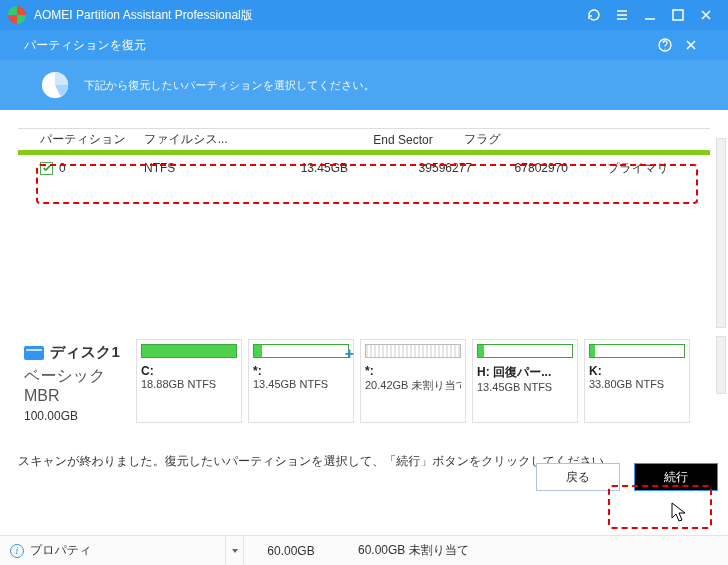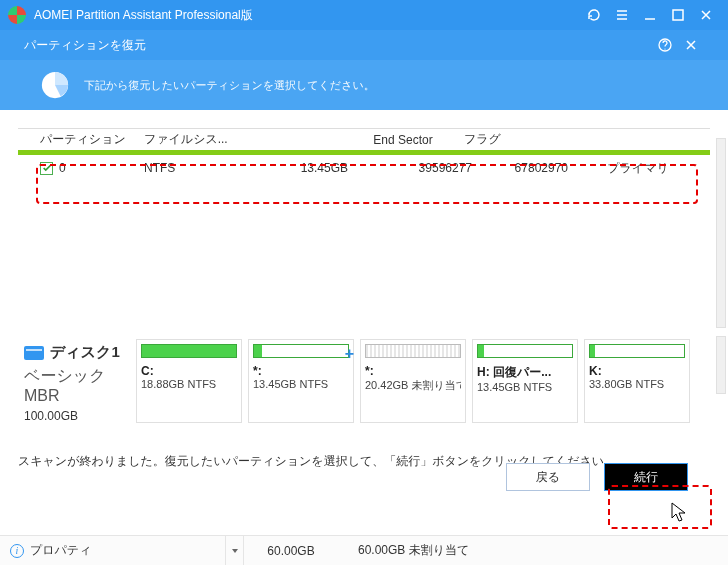--- a/index.html
+++ b/index.html
@@ -63,21 +63,21 @@
 .part-card .bar { height: 14px; border: 1px solid #3aa83a; position: relative; background: #fff; margin-bottom: 6px; }
 .part-card .bar .fill { height: 100%; background: #4cd24c; }
 .part-card .bar.unalloc { border-color: #bbb; }
 .part-card .bar.unalloc .fill { background: repeating-linear-gradient(90deg,#e6e6e6 0 2px,#fff 2px 4px); }
 .part-card .plus { position: absolute; right: -6px; bottom: -6px; color: #2b8be0; font-weight: bold; font-size: 16px; }
 .part-card .p-label { font-size: 12px; font-weight: bold; color: #222; white-space: nowrap; overflow: hidden; text-overflow: ellipsis; }
 .part-card .p-sub { font-size: 11px; color: #444; white-space: nowrap; overflow: hidden; }
 
 .status-msg { font-size: 12px; color: #333; margin-top: 30px; }
 
-.btn-row { position: absolute; right: 40px; bottom: 44px; display: flex; gap: 14px; }
+.btn-row { position: absolute; right: 10px; bottom: 44px; display: flex; gap: 14px; }
 .btn { width: 84px; height: 28px; font-size: 12px; border: 1px solid #b0c4de; background: #fff; color: #333; display: flex; align-items: center; justify-content: center; cursor: pointer; }
 .btn.primary { background: #000000; color: #fff; border-color: #3296f0; }
 
 .red-dash-2 { position: absolute; right: 16px; bottom: 36px; width: 104px; height: 44px; border: 2px dashed #e60000; border-radius: 4px; pointer-events: none; }
 
 .cursor { position: absolute; right: 40px; bottom: 38px; pointer-events: none; }
 .cursor svg { width: 18px; height: 22px; }
 
 .footer { position: absolute; left: 0; right: 0; bottom: 0; height: 30px; background: #fbfbfb; border-top: 1px solid #e5e5e5; display: flex; align-items: center; font-size: 12px; color: #333; }
 .footer .f-left { display: flex; align-items: center; gap: 6px; padding: 0 10px; width: 226px; border-right: 1px solid #e5e5e5; height: 100%; }

